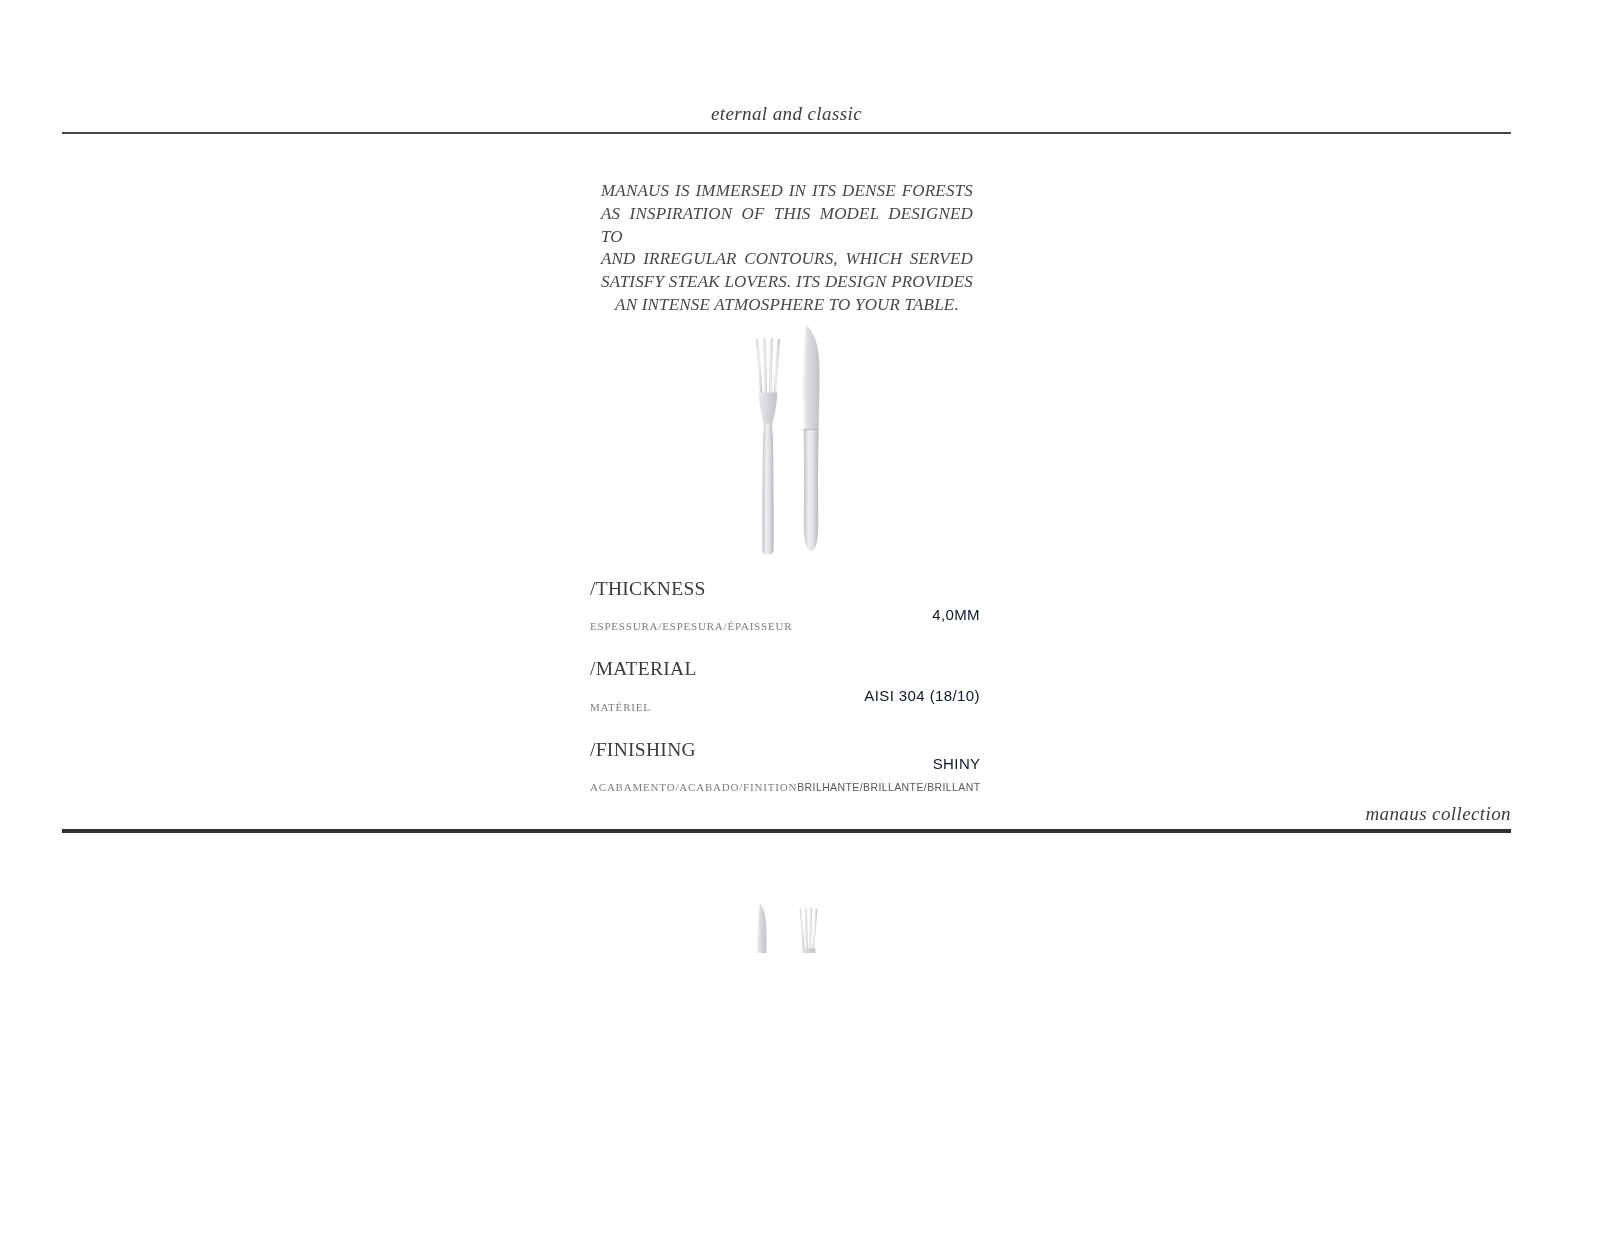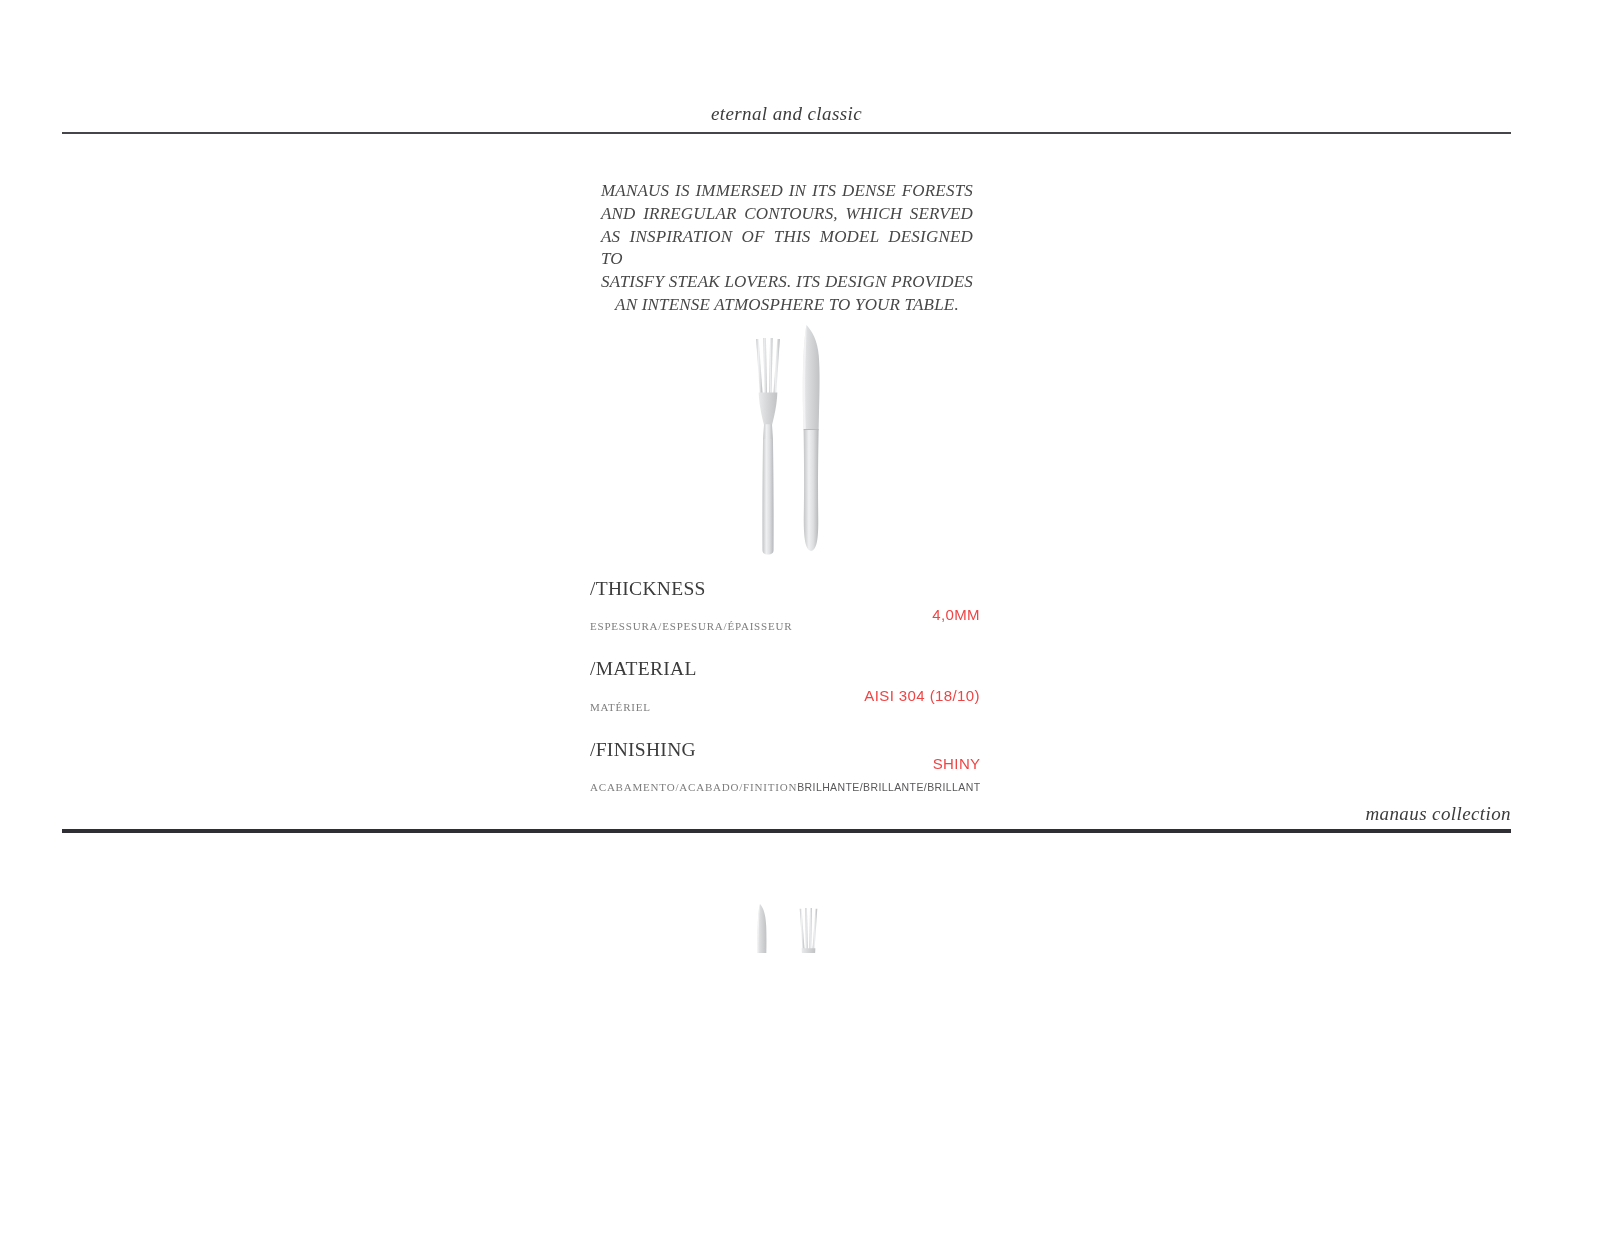--- a/index.html
+++ b/index.html
@@ -51,21 +51,21 @@
   .spec-label{
     font-size:19.5px;color:#3b3b3b;letter-spacing:0.3px;line-height:1.15;
   }
   .spec-sublabel{
     margin-top:20px;
     font-size:11px;color:#7d7d7d;letter-spacing:0.8px;
   }
   .spec-right{text-align:right;padding-top:1px;}
   .spec-value{
     font-family:"Liberation Sans", sans-serif;
-    font-size:15px;color:#ef4444;letter-spacing:0.4px;
+    font-size:15px;color:#0f172a;letter-spacing:0.4px;
   }
   .spec-subvalue{
     margin-top:9px;
     font-family:"Liberation Sans", sans-serif;
     font-size:10.5px;color:#58585a;letter-spacing:0.4px;
   }
 
   
   .item-number{
     position:absolute;top:1082px;
@@ -117,22 +117,22 @@
         <path fill="url(#gmetal)" d="M6.3,76 L14.7,76 C14.2,92 13.6,104 13.8,118 C14.1,136 14.6,150 12.6,158 C11.9,160.5 9.3,160.5 8.6,158 C6.8,150 7.1,136 7.3,118 C7.4,104 6.8,92 6.3,76 Z"></path>
       </symbol>
     </defs>
   </svg>
 
   <div id="top-title" class="band-title">eternal and classic</div>
   <div id="rule-top" class="rule"></div>
 
   <div id="intro">
     <div class="pline">MANAUS IS IMMERSED IN ITS DENSE FORESTS</div>
+    <div class="pline">AS INSPIRATION OF THIS MODEL DESIGNED TO</div>
     <div class="pline">AND IRREGULAR CONTOURS, WHICH SERVED</div>
-    <div class="pline">AS INSPIRATION OF THIS MODEL DESIGNED TO</div>
     <div class="pline">SATISFY STEAK LOVERS. ITS DESIGN PROVIDES</div>
     <div class="pline last">AN INTENSE ATMOSPHERE TO YOUR TABLE.</div>
   </div>
 
   <svg id="fork-large" class="cutlery" width="36" height="218">
     <use href="#sym-fork"></use>
   </svg>
   <svg id="knife-large" class="cutlery" width="34" height="232">
     <use href="#sym-knife"></use>
   </svg>

